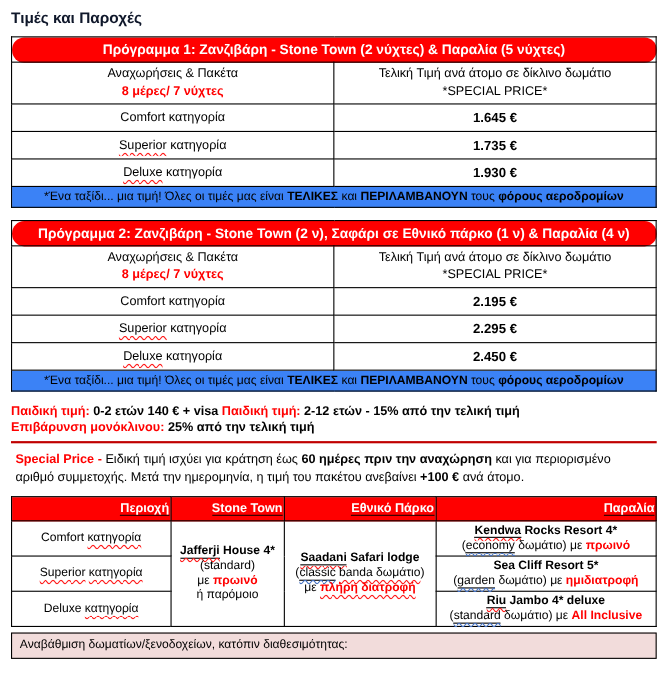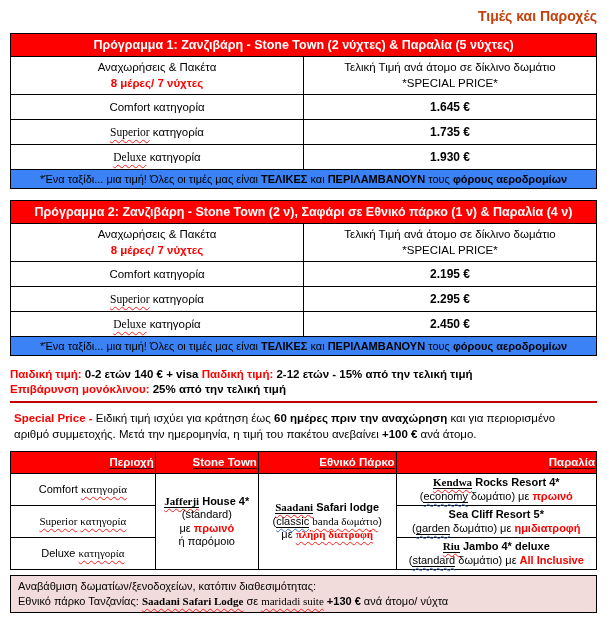--- a/index.html
+++ b/index.html
@@ -1,27 +1,27 @@
 <!DOCTYPE html>
 <html><head>
 <meta charset="utf-8">
 <style>
   * { margin:0; padding:0; box-sizing:border-box; }
   html,body { width:607px; height:623px; overflow:hidden; background:#ffffff;
     font-family:"Liberation Sans", sans-serif; color:#000; }
   .page { width:607px; height:623px; padding:8px 10px 0 10px; overflow:hidden; }
 
-  .title { font-size:14px; font-weight:bold; color:#c2410c; text-align:right; margin-bottom:9px; }
+  .title { font-size:14px; font-weight:bold; color:#0f172a; text-align:left; margin-bottom:9px; }
 
   table { width:100%; border-collapse:collapse; table-layout:fixed; }
   td { border:1.5px solid #000; vertical-align:middle; }
 
   .price-table { margin-bottom:11px; }
   .price-table .head td { background:#ff0000; color:#fff; font-weight:bold; font-size:12.5px;
-      text-align:center; height:23px; padding:2px; }
+      text-align:center; height:23px; padding:2px;border-radius:11px; }
   .price-table .subhead td { font-size:11.5px; text-align:center; padding:3px 18px; line-height:1.35; height:36px; }
   .price-table .col-left { width:28%; }
   .price-table .prow td { height:25px; text-align:center; font-size:11.5px; }
   .price-table .prow .price { font-weight:bold; font-size:12px; }
   .price-table .note td { background:#3b82f6; height:19px; text-align:center; font-size:11px; padding:1px; }
 
   .red-bold { color:#ff0000; font-weight:bold; }
 
   .notes-block { margin:5px 0 4px 0; font-size:11.5px; line-height:15px; }
   .rule { border:0; border-top:2px solid #c00000; margin:3px 0 7px 0; }
@@ -36,21 +36,21 @@
   .hotel-table .body-row td { height:26px; }
   .col-h1 { width:24.7%; } .col-h2 { width:17.6%; } .col-h3 { width:23.5%; } .col-h4 { width:34.2%; }
 
   .bottom-box { border:1.5px solid #000; background:#f2dcdb; font-size:11px; line-height:14.6px; }
   .bottom-box .sec { padding:3px 7px 4px 7px; }
 
   
   .b { font-weight:bold; }
   .r { color:#ff0000; }
   .u { border-bottom:1.2px solid currentColor; }
-  .w-red  { text-decoration:underline wavy #ff1a1a; text-decoration-thickness:1px; text-underline-offset:2.5px;font-family:Liberation Serif, serif; }
+  .w-red  { text-decoration:underline wavy #ff1a1a; text-decoration-thickness:1px; text-underline-offset:2.5px; }
   .w-blue { text-decoration:underline wavy #4472c4; text-decoration-thickness:1px; text-underline-offset:2.5px; }
 </style>
 </head>
 <body>
 
 <div class="page">
 
   <div class="title">Τιμές και Παροχές</div>
 
   <table class="price-table">
@@ -167,19 +167,18 @@
         <div><span class="b u w-red">Riu</span><span class="b"> Jambo 4* deluxe</span></div>
         <div><span>(</span><span class="u w-blue">standard</span><span> δωμάτιο) με </span><span class="b r">All Inclusive</span></div>
       </td>
     </tr>
   </tbody>
     </table>
 
   <div class="bottom-box">
     <div class="sec">
       <div><span>Αναβάθμιση δωματίων/ξενοδοχείων, κατόπιν διαθεσιμότητας:</span></div>
-      <div><span>Εθνικό πάρκο Τανζανίας: </span><span class="b w-red">Saadani Safari Lodge</span><span> σε </span><span class="w-red">maridadi suite</span><span> </span><span class="b">+130 €</span><span> ανά άτομο/ νύχτα</span></div>
       <div></div>
     </div>
 
   </div>
 
 </div>
 
 </body></html>

